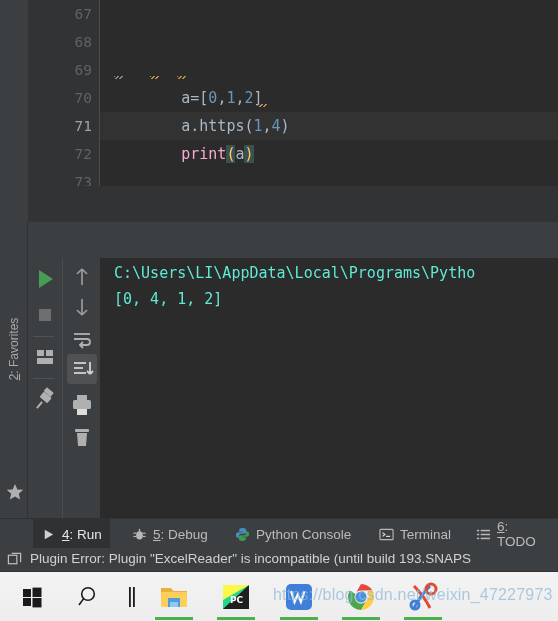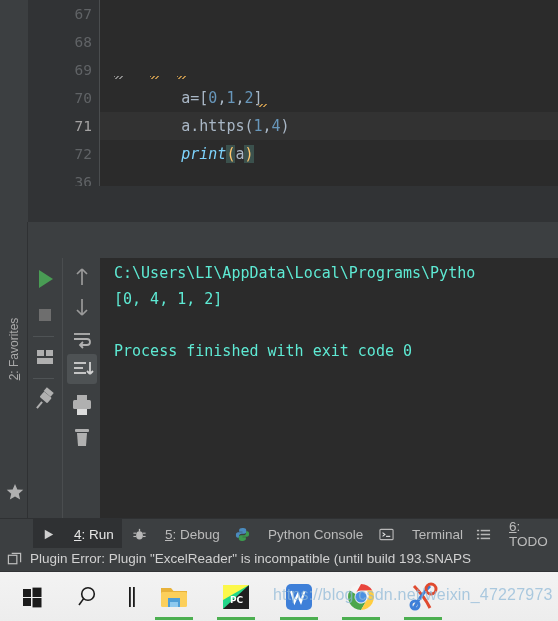--- a/index.html
+++ b/index.html
@@ -14,21 +14,21 @@
   .gutter-sep { position:absolute; left:99px; top:0; width:1px; height:186px; background:#4a4d4f; }
   .code-area { position:absolute; left:100px; top:0; right:0; height:186px; background:#2b2b2b; }
   .lnum { position:absolute; right:8px; width:60px; text-align:right;
     font-family:"DejaVu Sans Mono", monospace; font-size:14.5px; color:#606366; line-height:28px; }
   .lnum.cur { color:#a4a3a3; }
   .lrow { position:absolute; left:0; right:0; height:28px; }
   .lrow.cur { background:#323232; }
   .codeline { position:absolute; left:9px; font-family:"DejaVu Sans Mono", monospace;
     font-size:15px; line-height:28px; color:#a9b7c6; white-space:pre; }
   .num { color:#6897bb; }
-  .kw  { color:#7dd3fc;font-style:italic; }
+  .kw  { color:#f9a8d4; }
   .brace-hl { background:#3b514d; color:#ffc66d; }
   .squig { position:absolute; width:9px; height:4px; }
   .squig::after { content:""; display:block; width:100%; height:3px;
     background:
       repeating-linear-gradient(135deg,#bb8f4a 0 1.2px, transparent 1.2px 2.6px); }
   .squig.gray::after { background:
       repeating-linear-gradient(135deg,#8a8a8a 0 1.2px, transparent 1.2px 2.6px); }
 
   
   .gap-strip { position:absolute; left:28px; top:186px; width:530px; height:36px; background:#313335; }
@@ -59,21 +59,21 @@
   .cline { position:absolute; left:14px; font-family:"DejaVu Sans Mono", monospace; font-size:15px;
     color:#5eead4; white-space:pre; line-height:26px; }
 
   .tbtn { position:absolute; width:30px; height:30px; }
   .tbtn.sel { background:#4e5254; border-radius:3px; }
   .tb-divider { position:absolute; left:5px; width:21px; height:1px; background:#4f5355; }
 
   
   .bottom-tabs { position:absolute; left:0; top:518px; width:558px; height:30px; background:#3c3f41;
     border-top:1px solid #2f3133; }
-  .btab { position:absolute; top:0; height:30px; display:flex; align-items:center; gap:18px;
+  .btab { position:absolute; top:0; height:30px; display:flex; align-items:center; gap:6px;
     font-size:13.5px; color:#bbbbbb; padding:0 8px; }
   .btab.active { background:#2f3133; color:#e6e6e6; }
   .btab u { text-decoration:underline; }
   .btab .bi { display:inline-block; width:15px; height:15px; flex:none; }
 
   
   .statusbar { position:absolute; left:0; top:548px; width:558px; height:24px; background:#3c3f41; }
   .status-icon { position:absolute; left:7px; top:4px; width:15px; height:15px; }
   .status-text { position:absolute; left:30px; top:3px; font-size:13.5px; color:#d1d1d1; white-space:nowrap; }
   .status-rule { position:absolute; left:0; top:571px; width:558px; height:1px; background:#323436; }
@@ -94,21 +94,21 @@
   <div class="editor">
     <div class="editor-left-strip"></div>
 
     <div class="gutter">
       <div class="lnum" style="top:0px">67</div>
       <div class="lnum" style="top:28px">68</div>
       <div class="lnum" style="top:56px">69</div>
       <div class="lnum" style="top:84px">70</div>
       <div class="lnum cur" style="top:112px">71</div>
       <div class="lnum" style="top:140px">72</div>
-      <div class="lnum" style="top:168px">36</div>
+      <div class="lnum" style="top:168px">73</div>
     </div>
     <div class="gutter-sep"></div>
 
     <div class="code-area">
       <div class="lrow cur" style="top:112px"></div>
 
       <div class="codeline" style="top:56px">
         <span>a=[</span><span class="num">0</span><span>,</span><span class="num">1</span><span>,</span><span class="num">2</span><span>]</span>
       </div>
       <div class="squig gray" style="left:14px; top:76px"></div>
@@ -218,21 +218,20 @@
             <path d="M10 11 h10 l-1 13 h-8 z"></path>
           </g>
         </svg>
       </div>
     </div>
 
     <div class="console">
       <div class="cline" style="top:2px">C:\Users\LI\AppData\Local\Programs\Pytho</div>
       <div class="cline" style="top:28px">[0, 4, 1, 2]</div>
       <div class="cline" style="top:54px"></div>
-      <div class="cline" style="top:80px">Process finished with exit code 0</div>
     </div>
   </div>
 
   <div class="bottom-tabs">
 
     <div class="btab active" style="left:33px">
       <svg class="bi" viewBox="0 0 16 16">
         <polygon points="4,3 13,8 4,13" fill="#d0d0d0"></polygon>
       </svg>
       <span><u>4</u><span>: Run</span></span>

